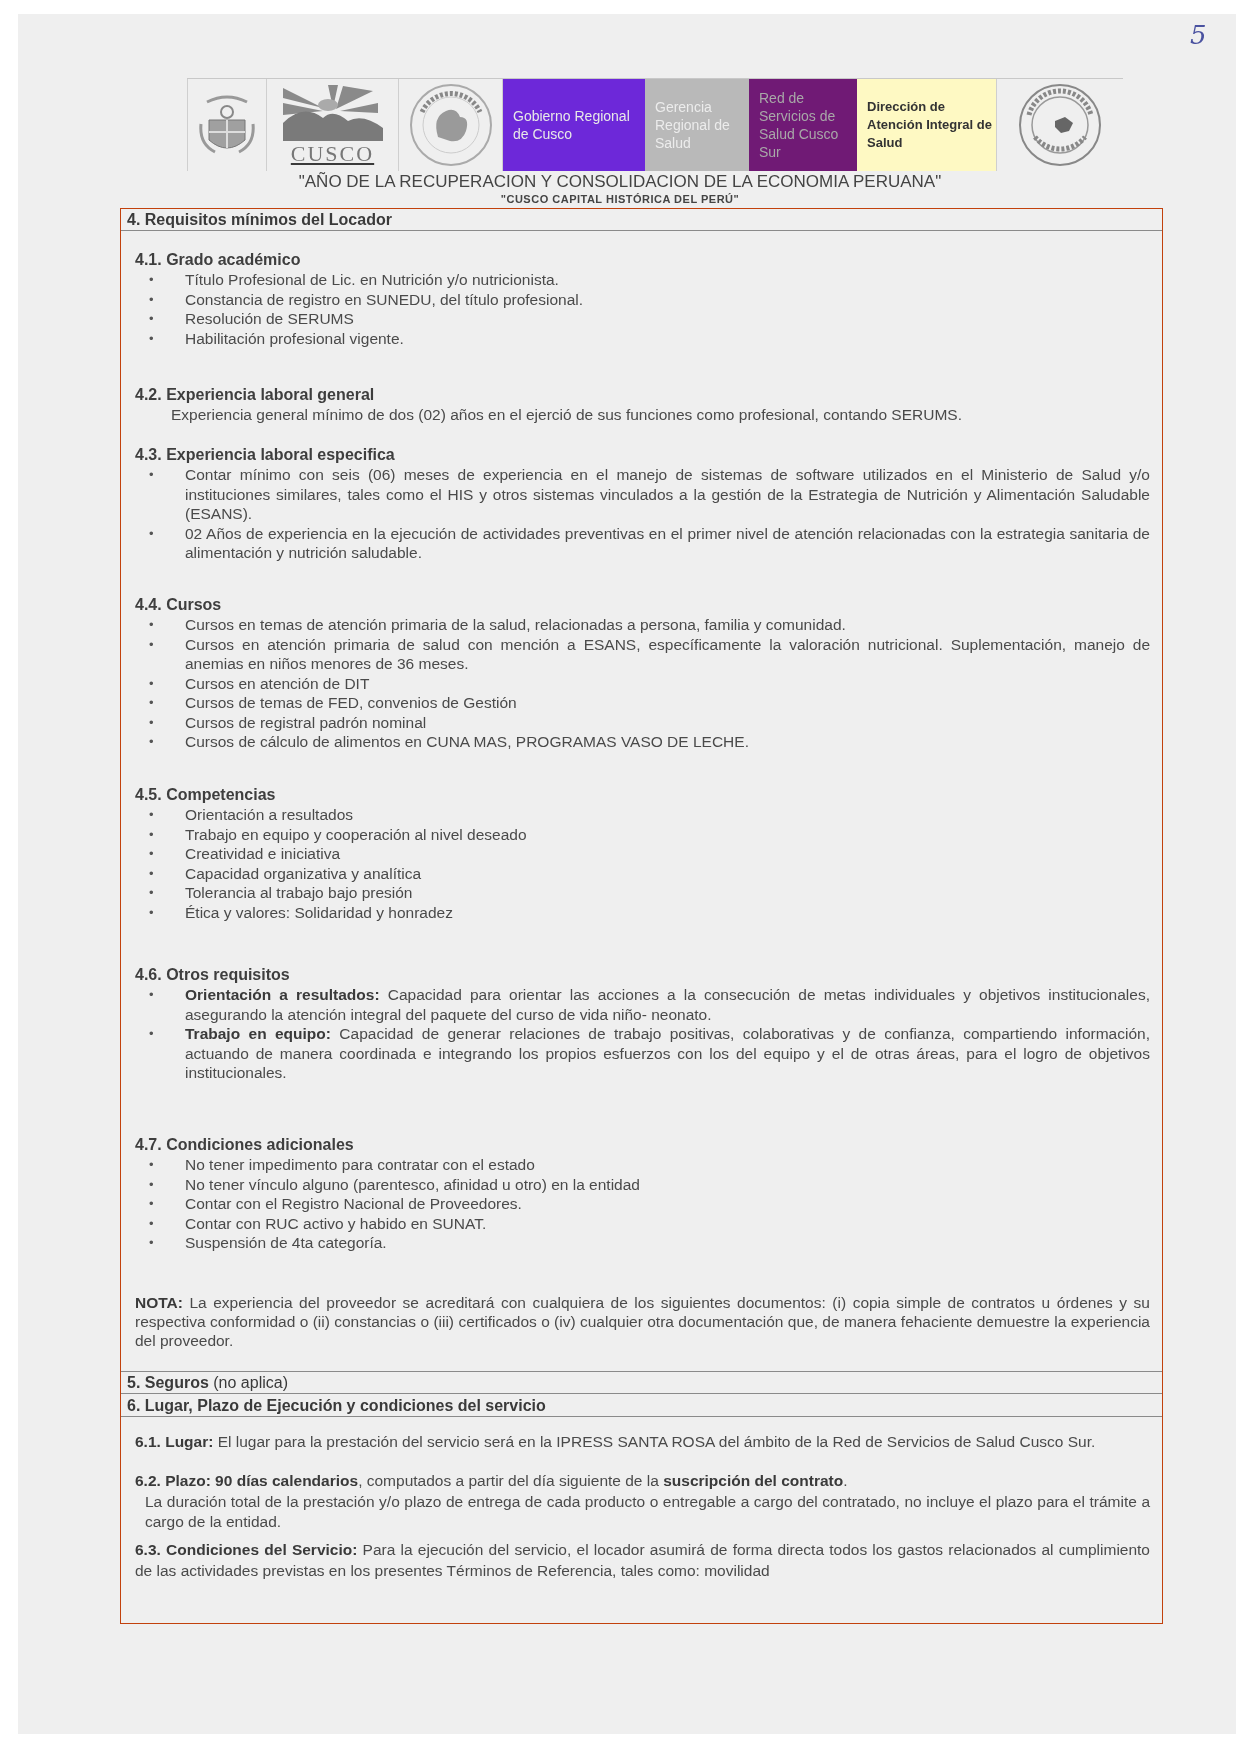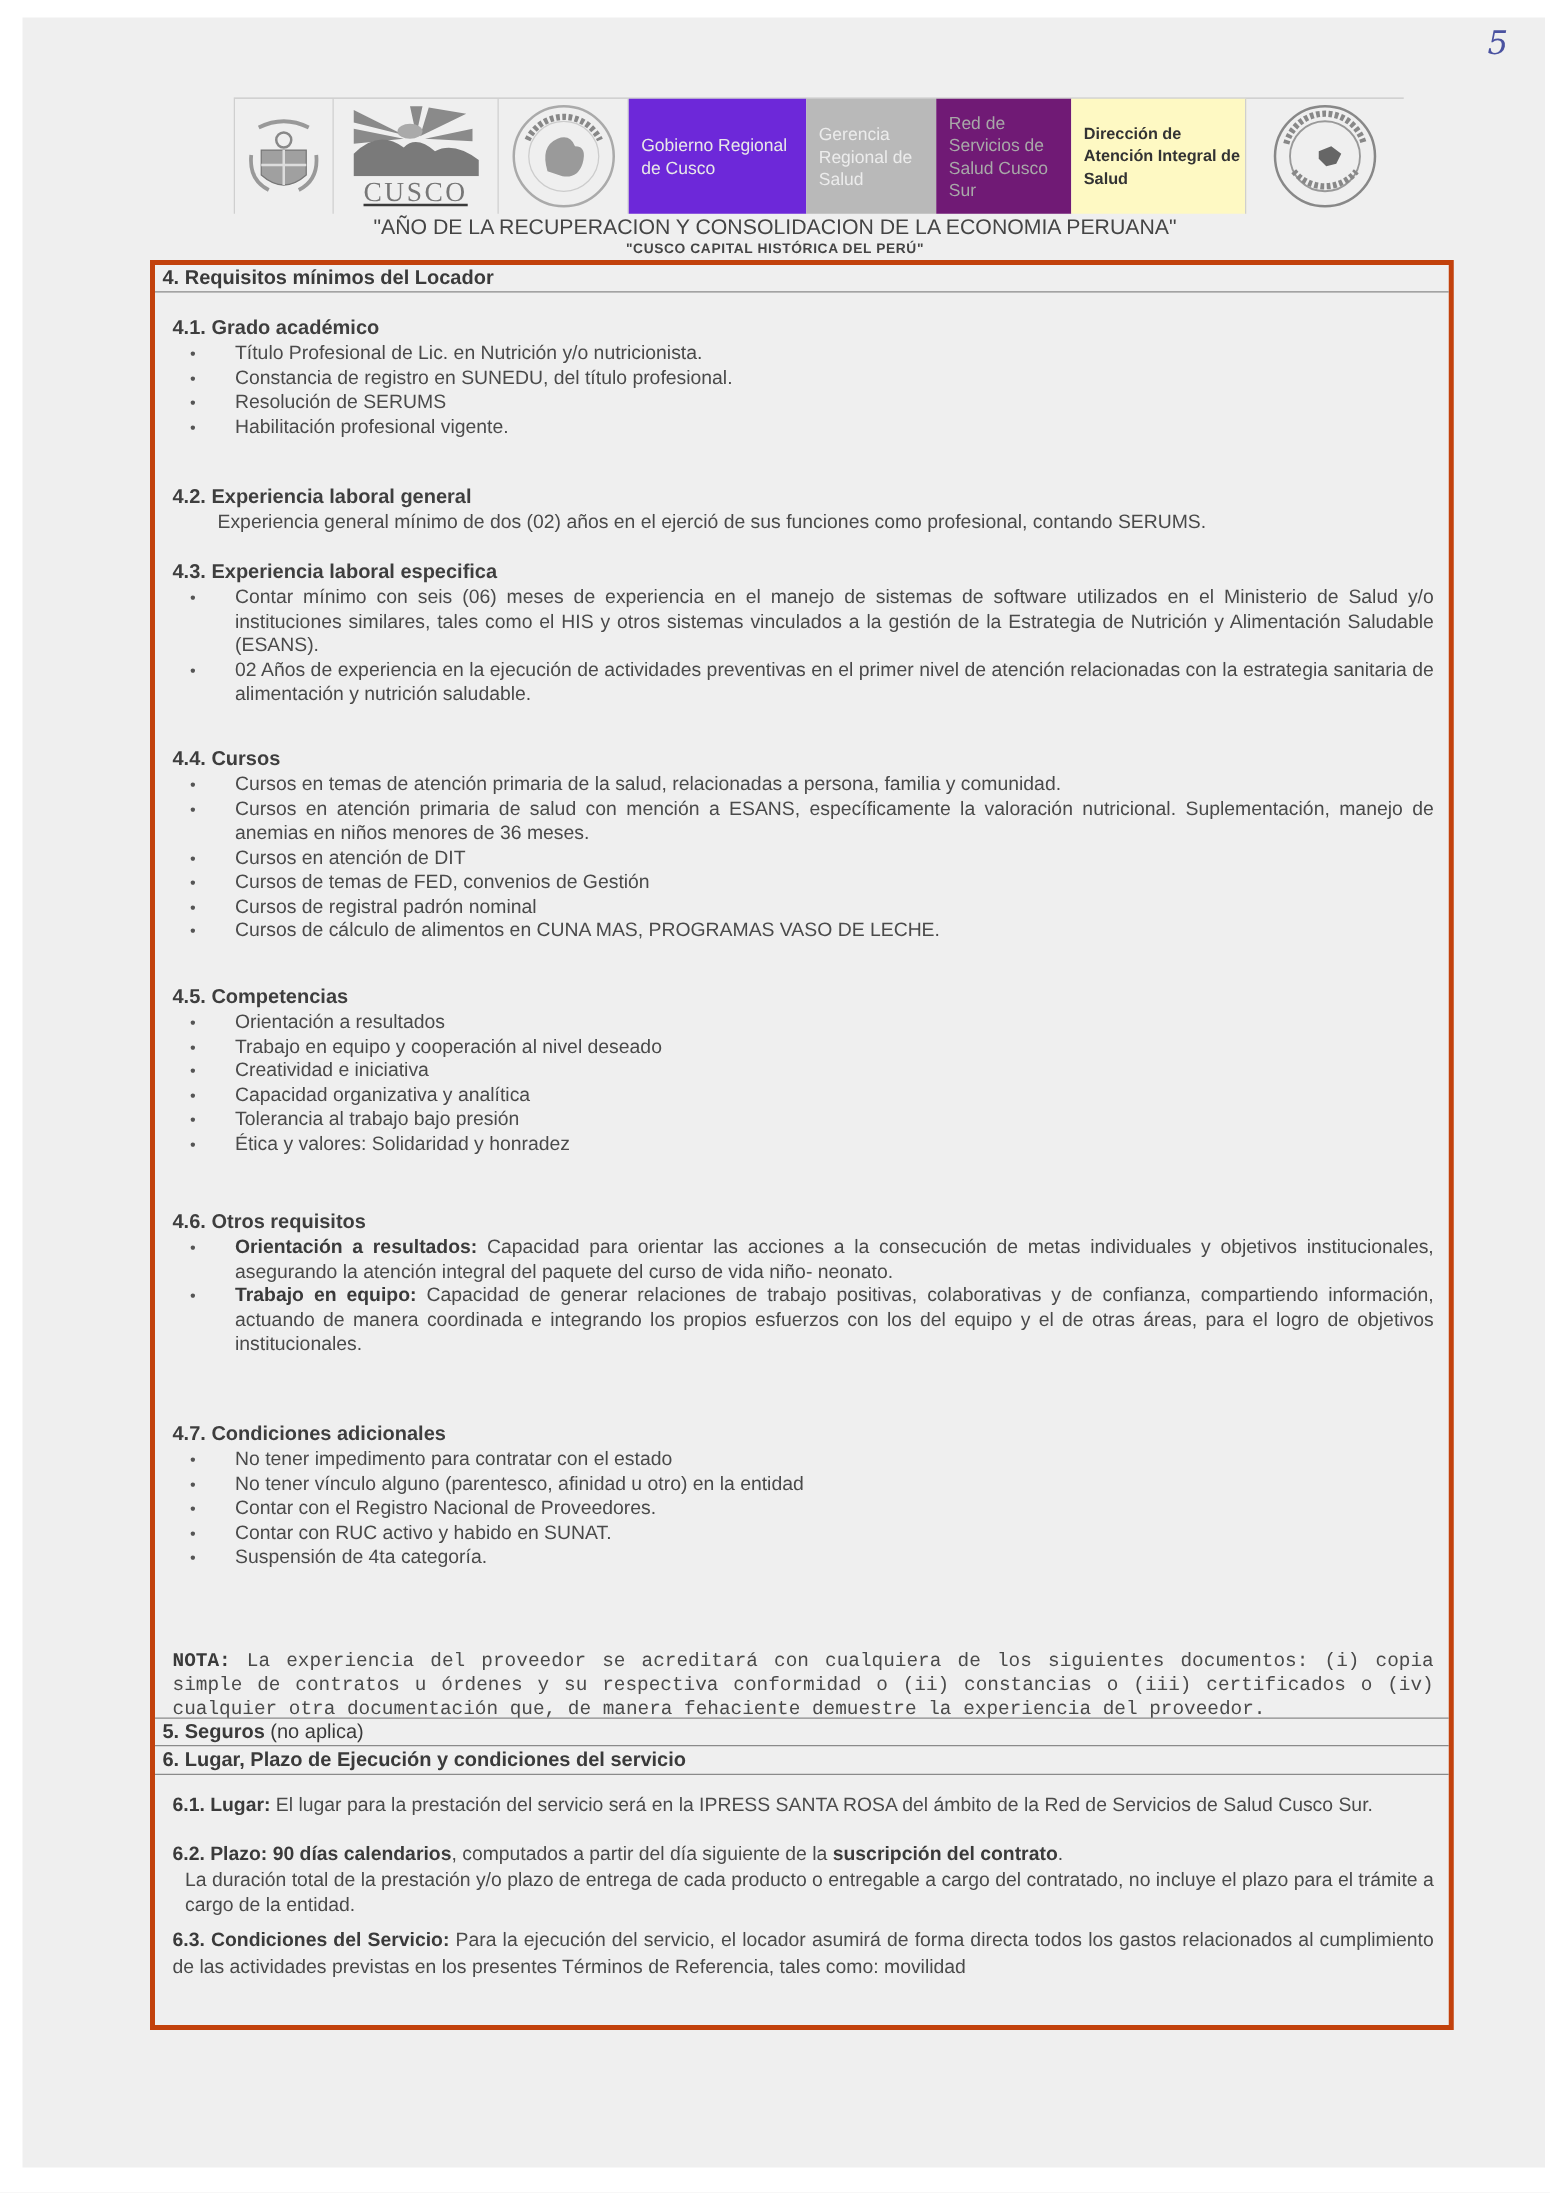--- a/index.html
+++ b/index.html
@@ -37,21 +37,21 @@
   .cusco-word { font-family: "Liberation Serif", serif; font-size: 22px; color: #777; letter-spacing: 2px; }
   .motto {
     position: absolute; left: 0; width: 1240px; text-align: center;
   }
   .motto1 { top: 172px; font-size: 17px; color: #444; letter-spacing: 0px; }
   .motto2 { top: 193px; font-size: 11px; font-weight: bold; color: #444; letter-spacing: 0.5px; }
 
   
   .frame {
     position: absolute; left: 120px; top: 208px; width: 1043px; height: 1416px;
-    border: 4px solid #c2410c; box-sizing: border-box;
+    border: 1px solid #c2410c; box-sizing: border-box;
   }
   .row-title {
     position: absolute; left: 0; width: 100%; box-sizing: border-box;
     border-bottom: 1px solid #8a8a8a; padding-left: 6px;
     font-size: 16px; color: #3a3a3a; height: 22px; line-height: 22px;
   }
   .row-title b { font-weight: bold; }
   .content { position: absolute; left: 0; width: 100%; box-sizing: border-box; padding: 0 12px 0 14px; }
   .sec-h { font-weight: bold; font-size: 16px; color: #3e3e3e; margin: 0; line-height: 21px; }
   .txt { font-size: 15.5px; line-height: 19px; color: #4a4a4a; text-align: justify; }
@@ -185,21 +185,21 @@
     <p class="sec-h">4.7. Condiciones adicionales</p>
     <ul class="b">
       <li>No tener impedimento para contratar con el estado</li>
       <li>No tener vínculo alguno (parentesco, afinidad u otro) en la entidad</li>
       <li>Contar con el Registro Nacional de Proveedores.</li>
       <li>Contar con RUC activo y habido en SUNAT.</li>
       <li>Suspensión de 4ta categoría.</li>
     </ul>
   </div>
 
-  <div class="content" style="top:1108px;font-family:Liberation Mono, monospace;">
+  <div class="content" style="top:1084px;">
     <div class="txt"><span class="b2">NOTA:</span><span> La experiencia del proveedor se acreditará con cualquiera de los siguientes documentos: (i) copia simple de contratos u órdenes y su respectiva conformidad o (ii) constancias o (iii) certificados o (iv) cualquier otra documentación que, de manera fehaciente demuestre la experiencia del proveedor.</span></div>
   </div>
 
   <div class="sep" style="top:1162px;"></div>
   <div class="row-title" style="top:1163px;">
     <b>5.</b>&nbsp;<b>Seguros</b><span> (no aplica)</span>
   </div>
   <div class="row-title" style="top:1186px;">
     <b>6. Lugar, Plazo de Ejecución y condiciones del servicio</b>
   </div>

